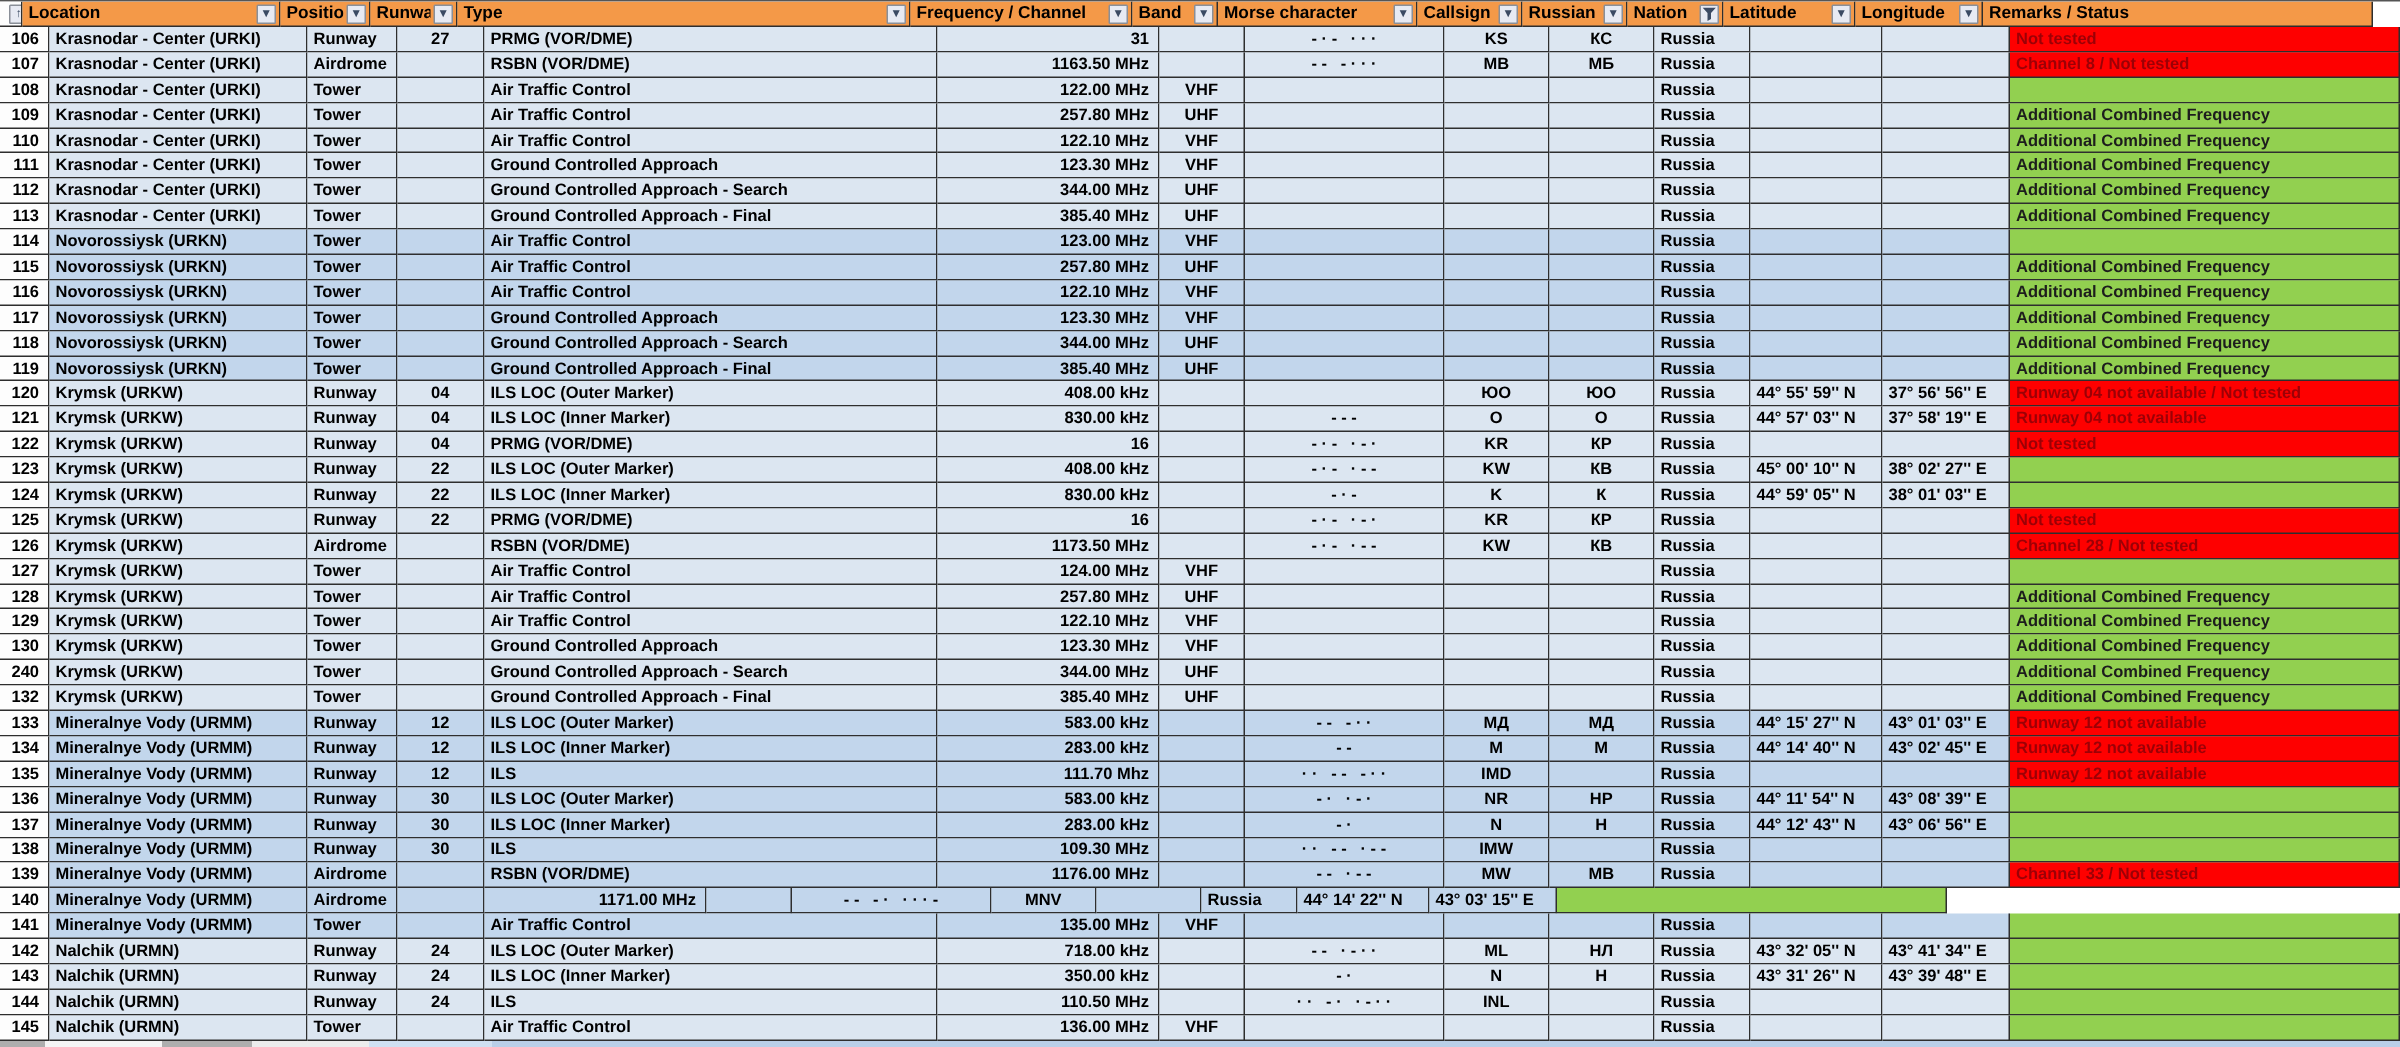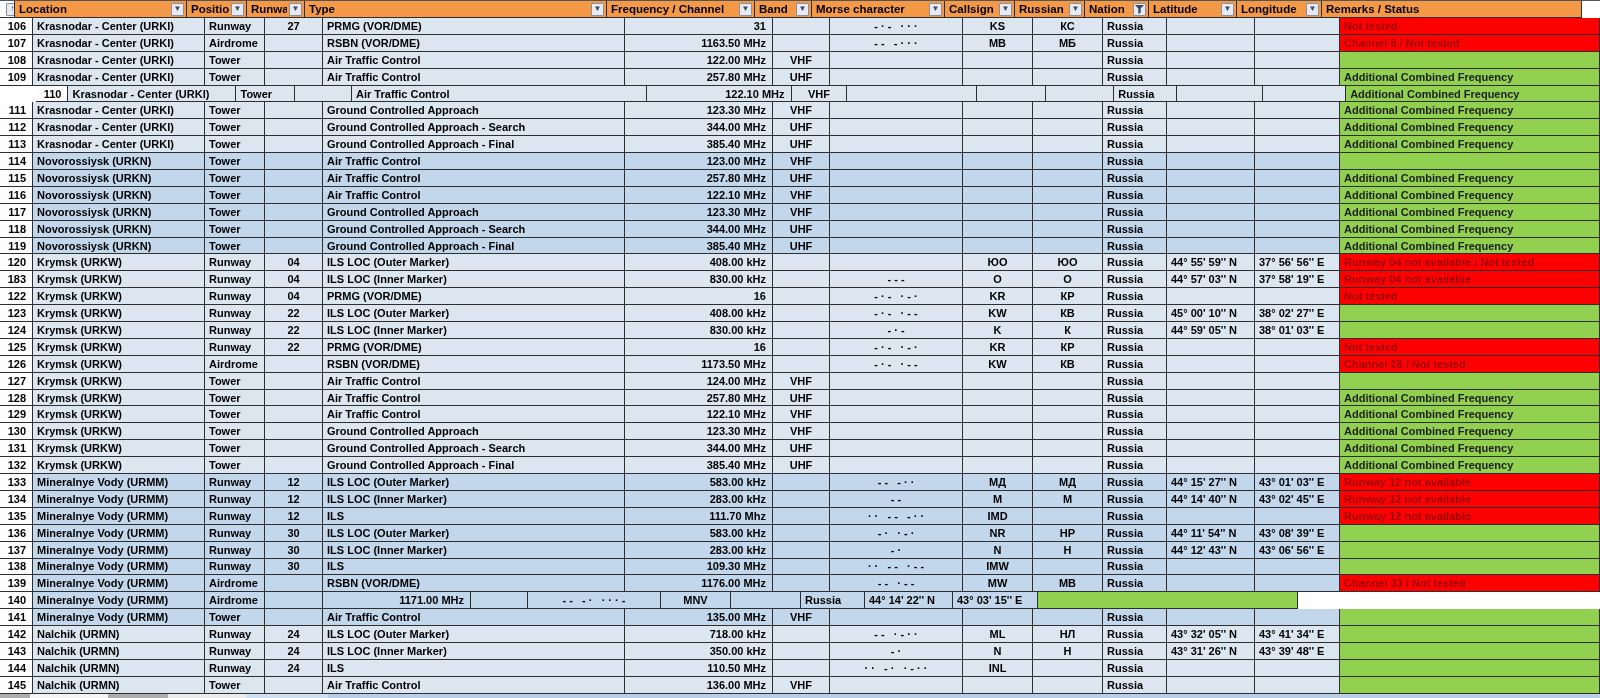--- a/index.html
+++ b/index.html
@@ -191,21 +191,21 @@
         <div class="cell ac" style="width: 57px;">UHF</div>
         <div class="cell ac pre" style="width: 133px;"></div>
         <div class="cell ac" style="width: 70px;"></div>
         <div class="cell ac" style="width: 70px;"></div>
         <div class="cell al" style="width: 64px;">Russia</div>
         <div class="cell al" style="width: 88px;"></div>
         <div class="cell al" style="width: 85px;"></div>
         <div class="cell al st-green" style="width: 260px;">Additional Combined Frequency</div>
       </div>
       <div class="row ga">
-        <div class="cell ar idc" style="width: 33px; margin-left: 36px;">110</div>
+        <div class="cell ar idc" style="width: 33px;">110</div>
         <div class="cell al" style="width: 172px;">Krasnodar - Center (URKI)</div>
         <div class="cell al" style="width: 60px;">Tower</div>
         <div class="cell ac" style="width: 58px;"></div>
         <div class="cell al" style="width: 302px;">Air Traffic Control</div>
         <div class="cell ar" style="width: 148px;">122.10 MHz</div>
         <div class="cell ac" style="width: 57px;">VHF</div>
         <div class="cell ac pre" style="width: 133px;"></div>
         <div class="cell ac" style="width: 70px;"></div>
         <div class="cell ac" style="width: 70px;"></div>
         <div class="cell al" style="width: 64px;">Russia</div>
@@ -367,21 +367,21 @@
         <div class="cell ac" style="width: 57px;"></div>
         <div class="cell ac pre" style="width: 133px;"></div>
         <div class="cell ac" style="width: 70px;">ЮО</div>
         <div class="cell ac" style="width: 70px;">ЮО</div>
         <div class="cell al" style="width: 64px;">Russia</div>
         <div class="cell al" style="width: 88px;">44° 55' 59'' N</div>
         <div class="cell al" style="width: 85px;">37° 56' 56'' E</div>
         <div class="cell al st-red" style="width: 260px;">Runway 04 not available / Not tested</div>
       </div>
       <div class="row ga">
-        <div class="cell ar idc" style="width: 33px;">183</div>
+        <div class="cell ar idc" style="width: 33px;">121</div>
         <div class="cell al" style="width: 172px;">Krymsk (URKW)</div>
         <div class="cell al" style="width: 60px;">Runway</div>
         <div class="cell ac" style="width: 58px;">04</div>
         <div class="cell al" style="width: 302px;">ILS LOC (Inner Marker)</div>
         <div class="cell ar" style="width: 148px;">830.00 kHz</div>
         <div class="cell ac" style="width: 57px;"></div>
         <div class="cell ac pre" style="width: 133px;">- - -</div>
         <div class="cell ac" style="width: 70px;">O</div>
         <div class="cell ac" style="width: 70px;">О</div>
         <div class="cell al" style="width: 64px;">Russia</div>
@@ -527,21 +527,21 @@
         <div class="cell ac" style="width: 57px;">VHF</div>
         <div class="cell ac pre" style="width: 133px;"></div>
         <div class="cell ac" style="width: 70px;"></div>
         <div class="cell ac" style="width: 70px;"></div>
         <div class="cell al" style="width: 64px;">Russia</div>
         <div class="cell al" style="width: 88px;"></div>
         <div class="cell al" style="width: 85px;"></div>
         <div class="cell al st-green" style="width: 260px;">Additional Combined Frequency</div>
       </div>
       <div class="row ga">
-        <div class="cell ar idc" style="width: 33px;">131</div>
+        <div class="cell ar idc" style="width: 33px;">240</div>
         <div class="cell al" style="width: 172px;">Krymsk (URKW)</div>
         <div class="cell al" style="width: 60px;">Tower</div>
         <div class="cell ac" style="width: 58px;"></div>
         <div class="cell al" style="width: 302px;">Ground Controlled Approach - Search</div>
         <div class="cell ar" style="width: 148px;">344.00 MHz</div>
         <div class="cell ac" style="width: 57px;">UHF</div>
         <div class="cell ac pre" style="width: 133px;"></div>
         <div class="cell ac" style="width: 70px;"></div>
         <div class="cell ac" style="width: 70px;"></div>
         <div class="cell al" style="width: 64px;">Russia</div>

